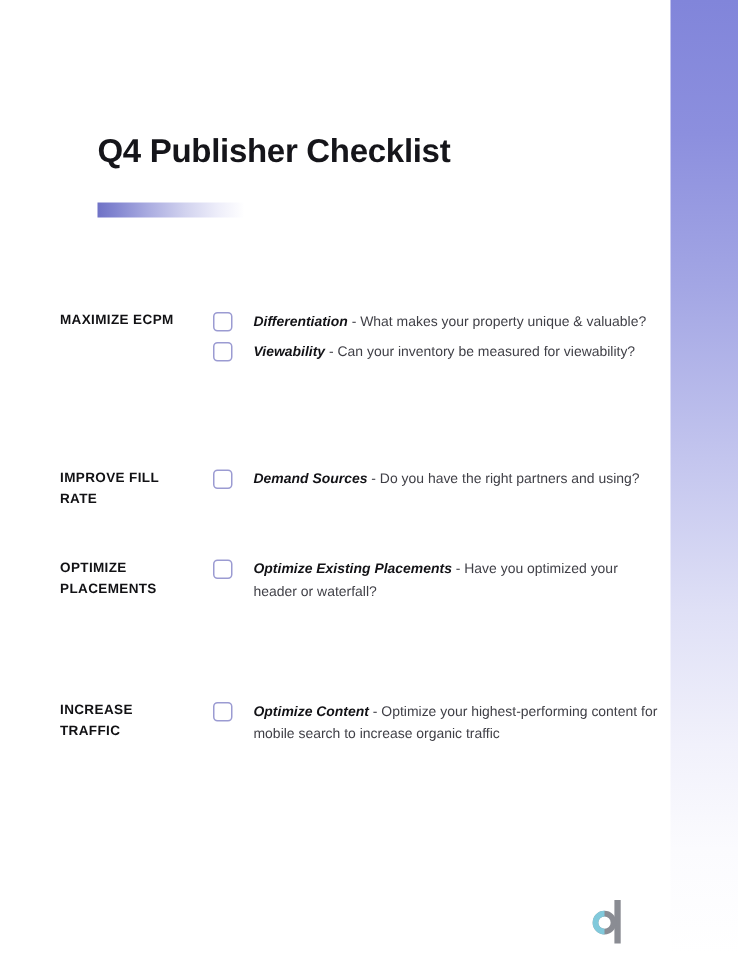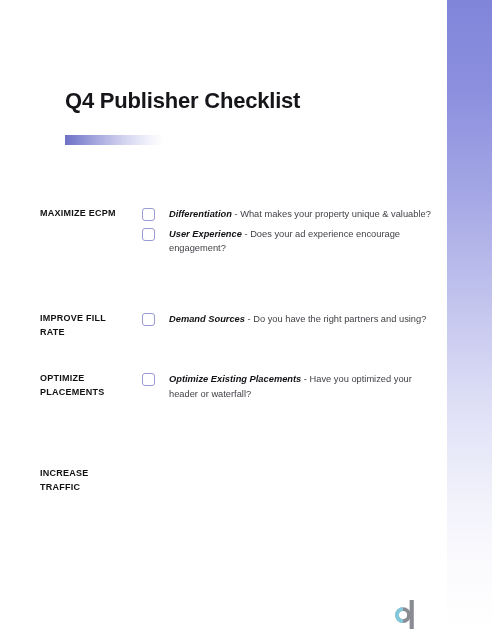--- a/index.html
+++ b/index.html
@@ -150,21 +150,21 @@
     <div id="sections-root">
         <div class="section" style="top: 163px;">
           <div class="section-label">MAXIMIZE ECPM</div>
           <div class="items">
             <div class="item">
               <div class="checkbox"></div>
               <div class="item-text"><b>Differentiation</b><span> - </span><span>What makes your property unique &amp; valuable?</span></div>
             </div>
             <div class="item">
               <div class="checkbox"></div>
-              <div class="item-text"><b>User Experience</b><span> - </span><span>Does your ad experience encourage engagement?</span></div>
+              <div class="item-text"><b>Viewability</b><span> - </span><span>Can your inventory be measured for viewability?</span></div>
             </div>
           </div>
         </div>
         <div class="section" style="top: 268px;">
           <div class="section-label">IMPROVE FILL RATE</div>
           <div class="items">
             <div class="item">
               <div class="checkbox"></div>
               <div class="item-text"><b>Demand Sources</b><span> - </span><span>Do you have the right partners and using?</span></div>
             </div>
@@ -175,20 +175,24 @@
           <div class="items">
             <div class="item">
               <div class="checkbox"></div>
               <div class="item-text"><b>Optimize Existing Placements</b><span> - </span><span>Have you optimized your header or waterfall?</span></div>
             </div>
           </div>
         </div>
         <div class="section" style="top: 423px;">
           <div class="section-label">INCREASE TRAFFIC</div>
           <div class="items">
+            <div class="item">
+              <div class="checkbox"></div>
+              <div class="item-text"><b>Optimize Content</b><span> - </span><span>Optimize your highest-performing content for mobile search to increase organic traffic</span></div>
+            </div>
           </div>
         </div>
       </div>
 
     <div class="logo">
       <svg width="28" height="30" viewBox="0 0 28 30" xmlns="http://www.w3.org/2000/svg">
         <path d="M17.6 0 h4.2 v29 h-4.2 z" fill="#8a8c93"></path>
         <path d="M11.0 7.2 a7.9 7.9 0 1 0 0 15.8 a7.9 7.9 0 1 0 0 -15.8 z
                  M11.0 11.0 a4.1 4.1 0 1 1 0 8.2 a4.1 4.1 0 1 1 0 -8.2 z" fill="#8a8c93" fill-rule="evenodd"></path>
         <path d="M11.0 7.2 a7.9 7.9 0 0 0 0 15.8 v-3.8 a4.1 4.1 0 0 1 0 -8.2 z" fill="#7fd4e8" opacity="0.85"></path>

